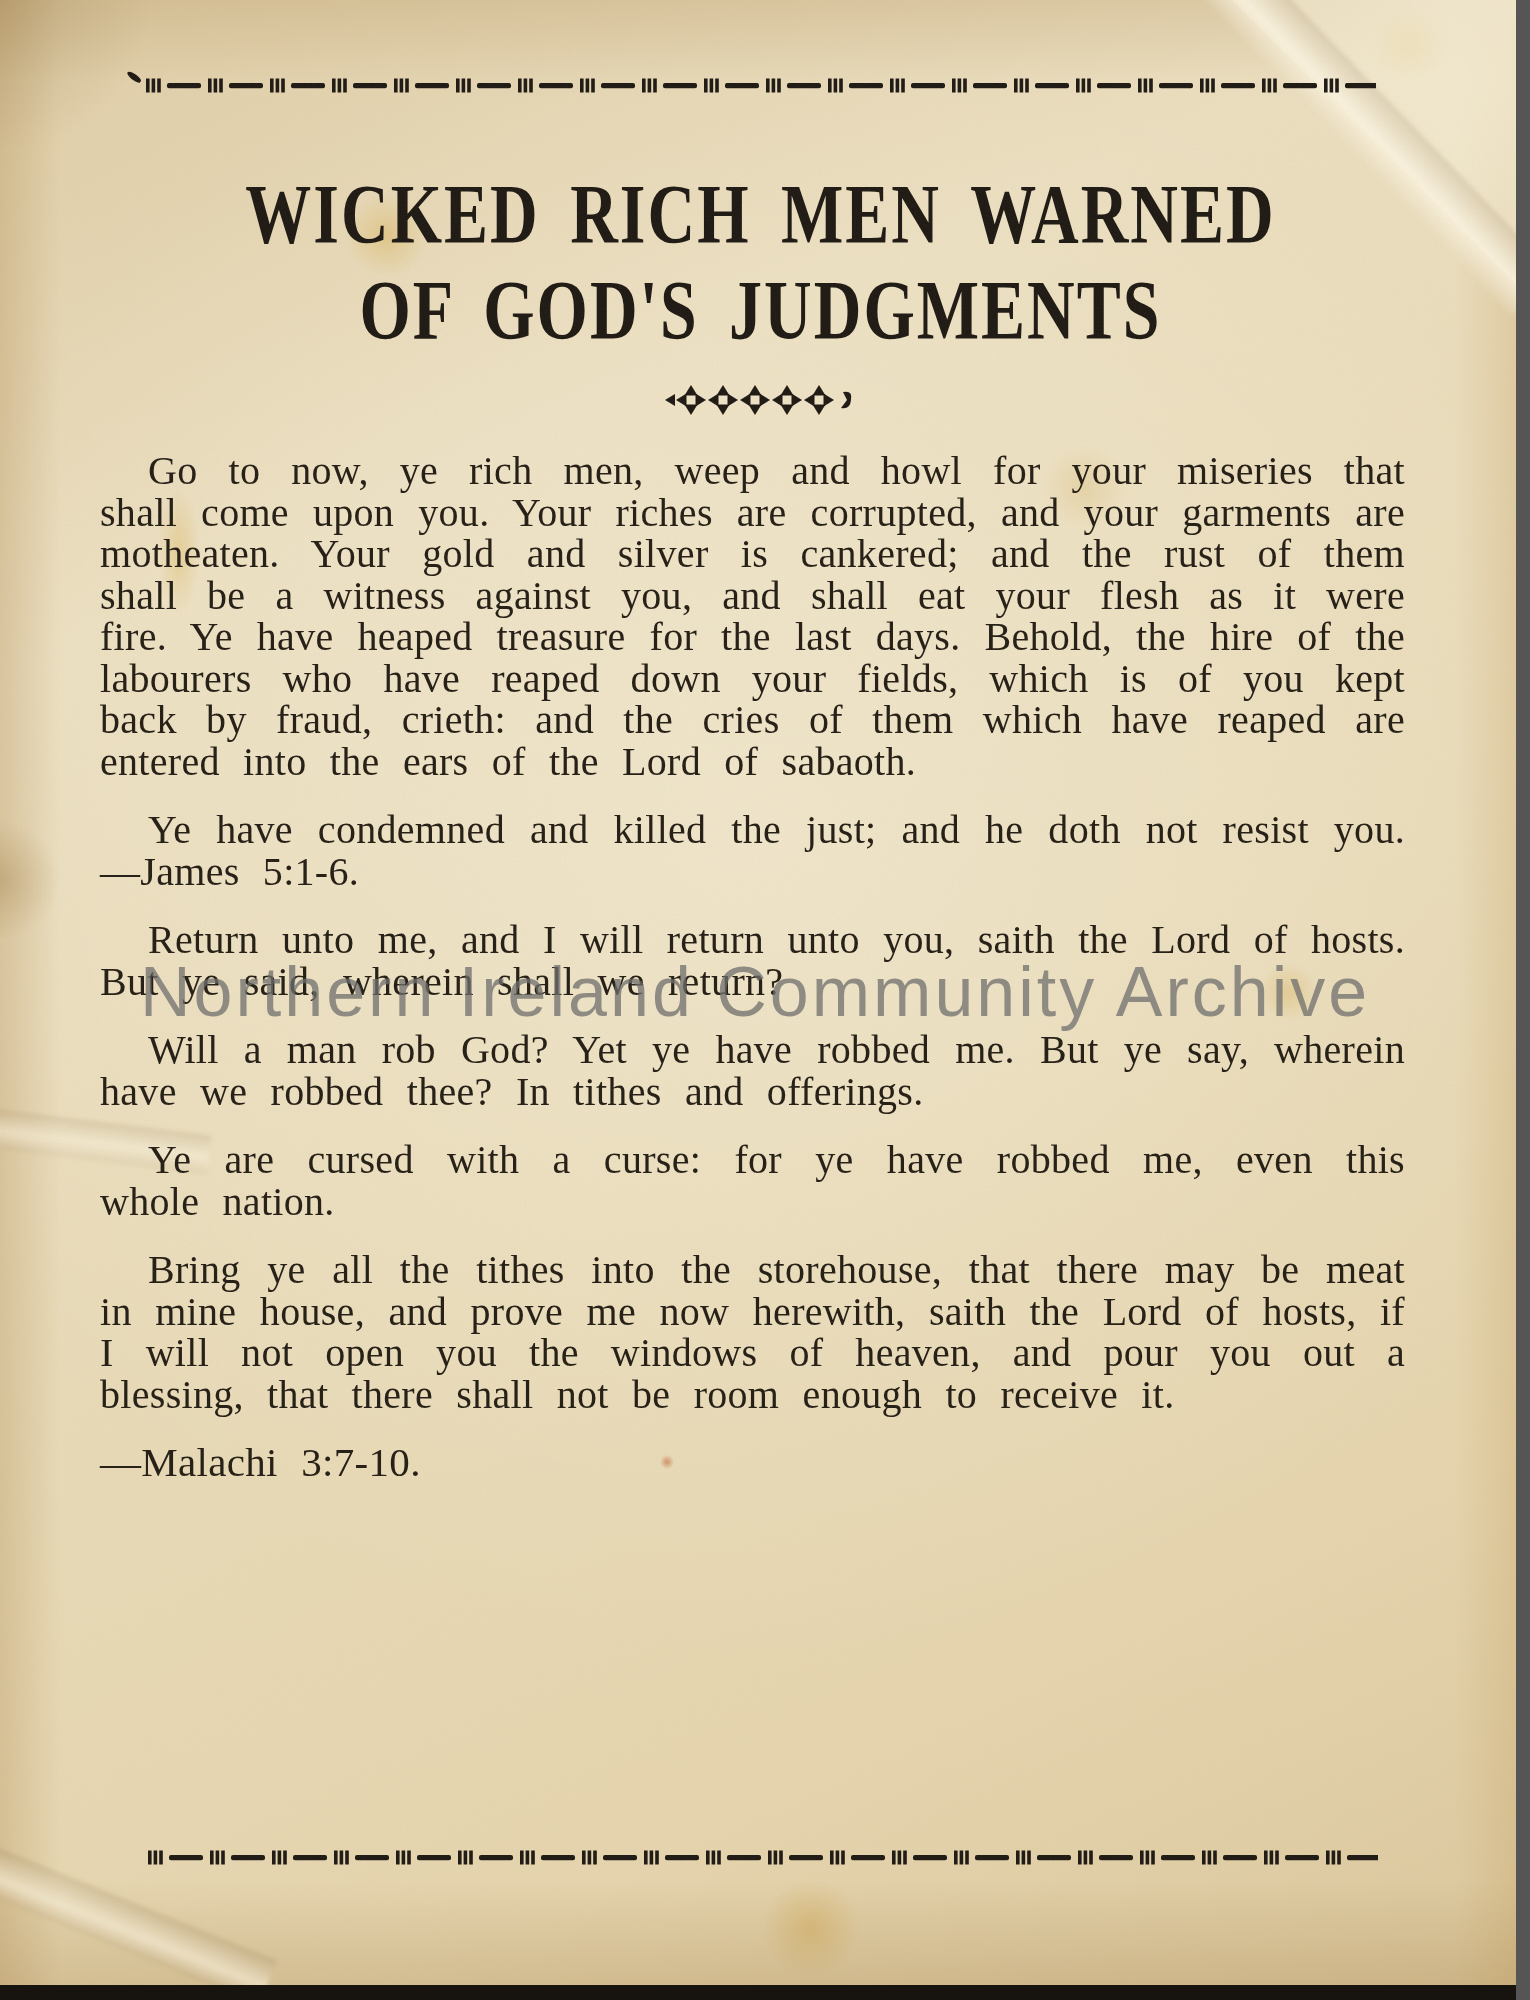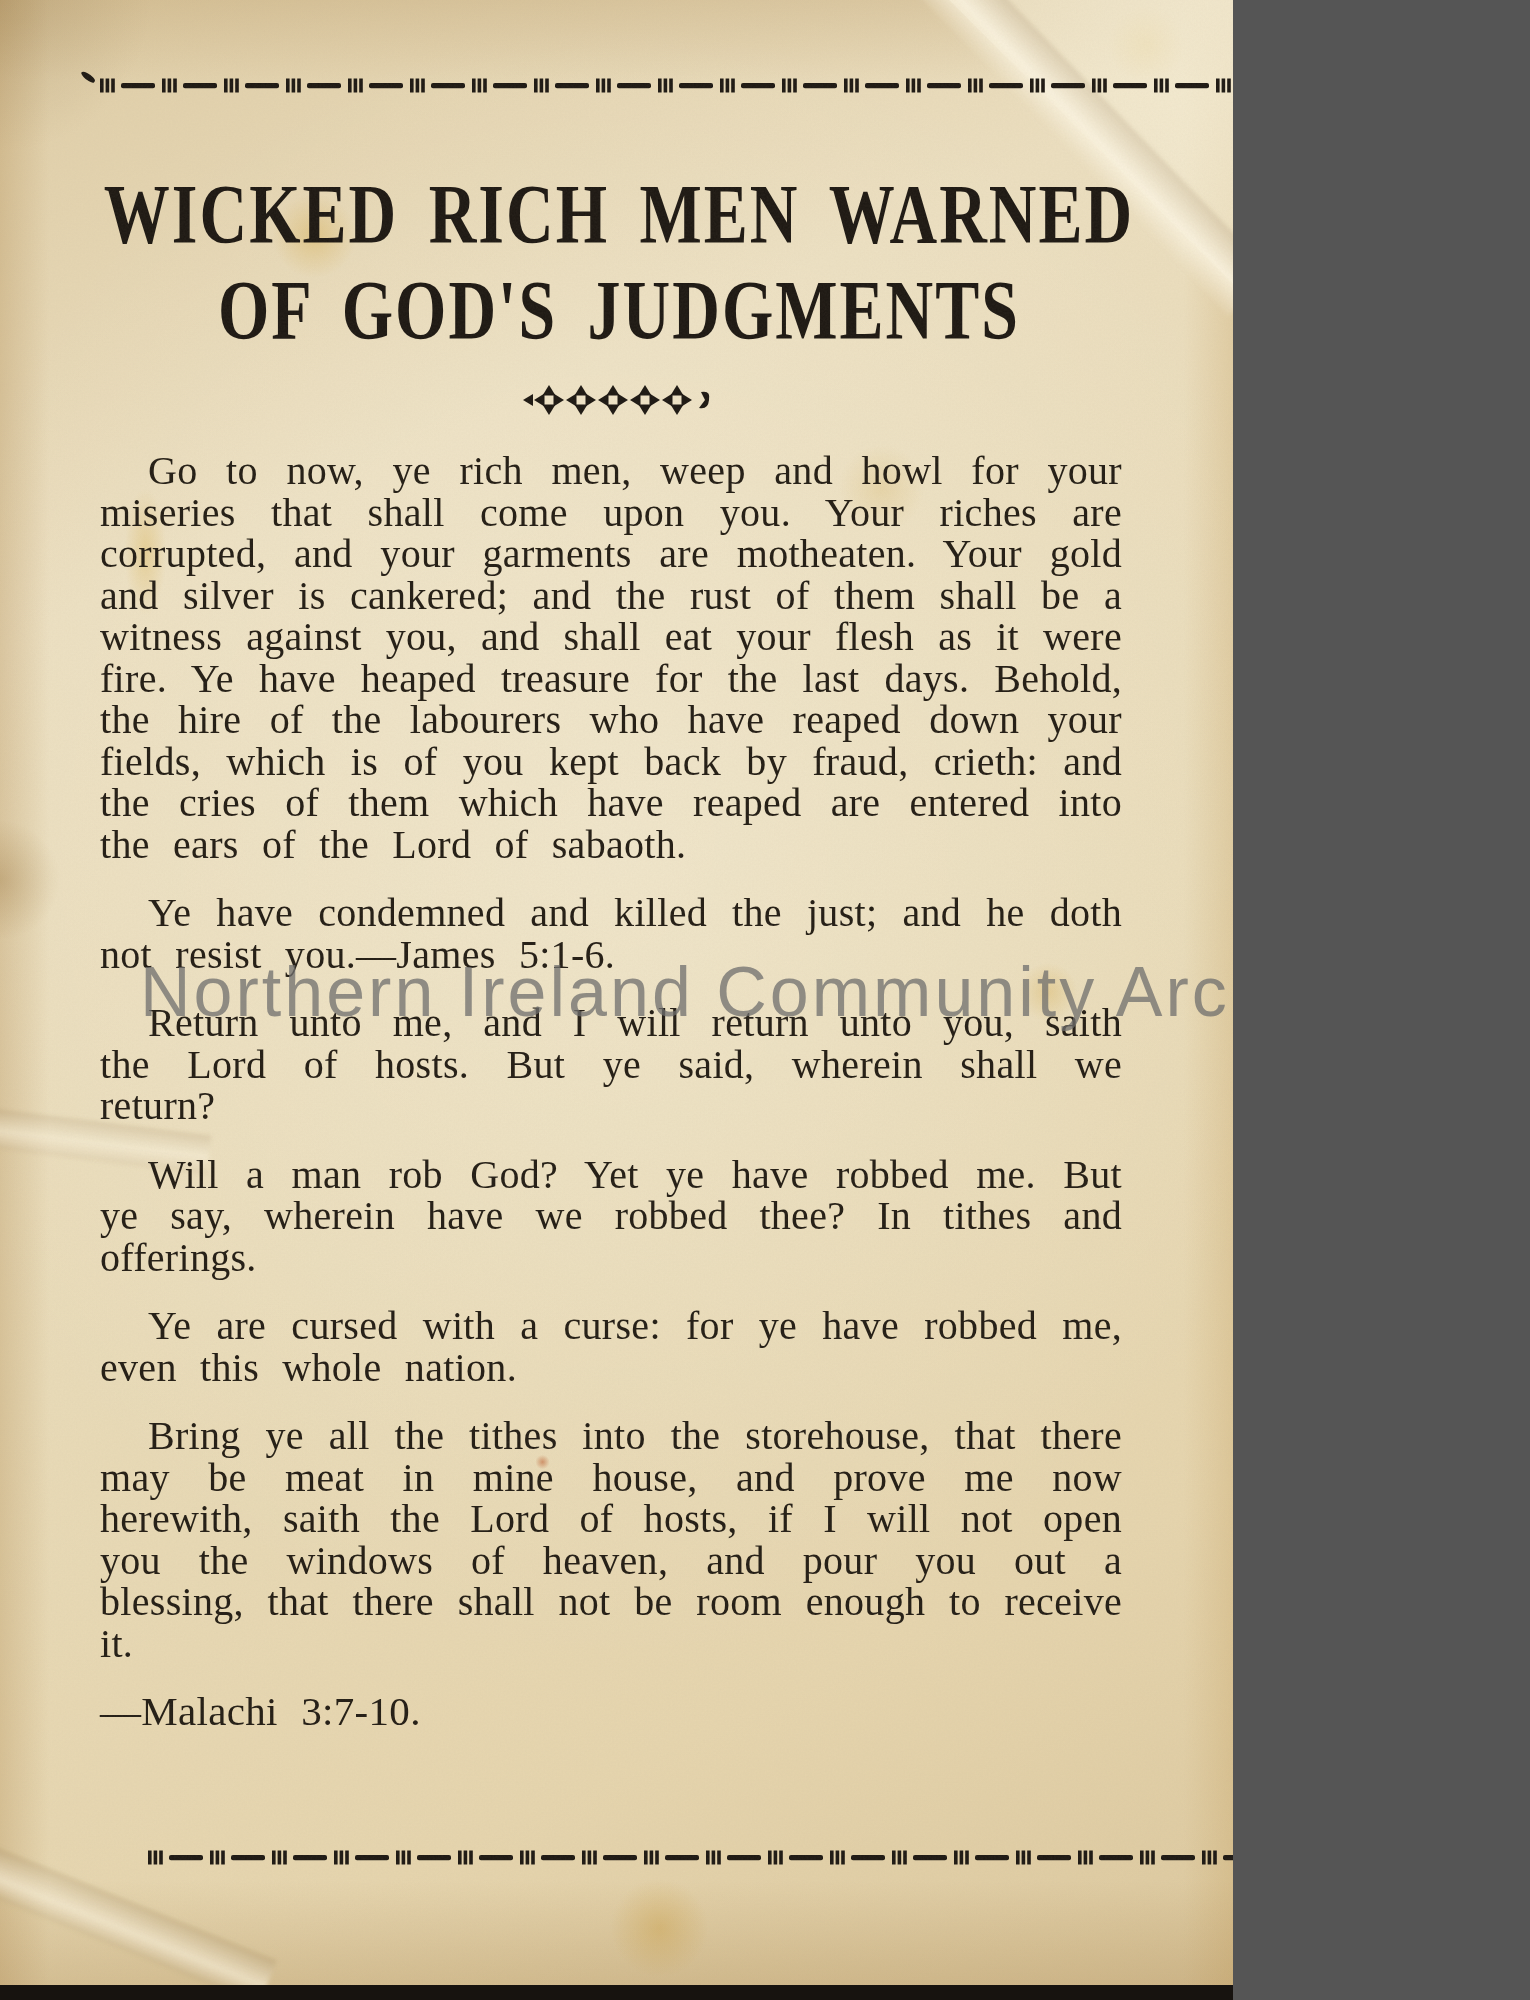--- a/index.html
+++ b/index.html
@@ -1,19 +1,19 @@
 <!DOCTYPE html>
 <html><head>
 <meta charset="utf-8">
 <style>
   html,body { margin:0; padding:0; }
   body { background:#555; font-family:"Liberation Serif", serif; }
 
   .page {
-    position:relative; width:1233px; height:2000px; overflow:hidden;
+    position:relative; width:1516px; height:2000px; overflow:hidden;
     background-image:
       radial-gradient(circle 60px at 25.5% 11.8%, rgba(209,160,48,0.34), rgba(209,160,48,0) 70%),
       radial-gradient(ellipse 28px 85px at 11.8% 27.6%, rgba(214,170,60,0.32), rgba(214,170,60,0) 75%),
       radial-gradient(circle 55px at 93% 2.2%, rgba(216,176,70,0.40), rgba(216,176,70,0) 70%),
       radial-gradient(circle 60px at 71.5% 24.4%, rgba(205,165,70,0.22), rgba(205,165,70,0) 72%),
       radial-gradient(circle 42px at 85% 49.6%, rgba(210,165,60,0.30), rgba(210,165,60,0) 70%),
       radial-gradient(circle 70px at 53.5% 96.4%, rgba(197,146,40,0.32), rgba(197,146,40,0) 70%),
       radial-gradient(circle 9px at 44% 73.1%, rgba(186,88,42,0.55), rgba(186,88,42,0) 80%),
       radial-gradient(circle 80px at 0% 44%, rgba(140,100,40,0.28), rgba(140,100,40,0) 75%),
       radial-gradient(circle 190px at 0% 0%, rgba(125,95,50,0.22), rgba(125,95,50,0) 80%),

